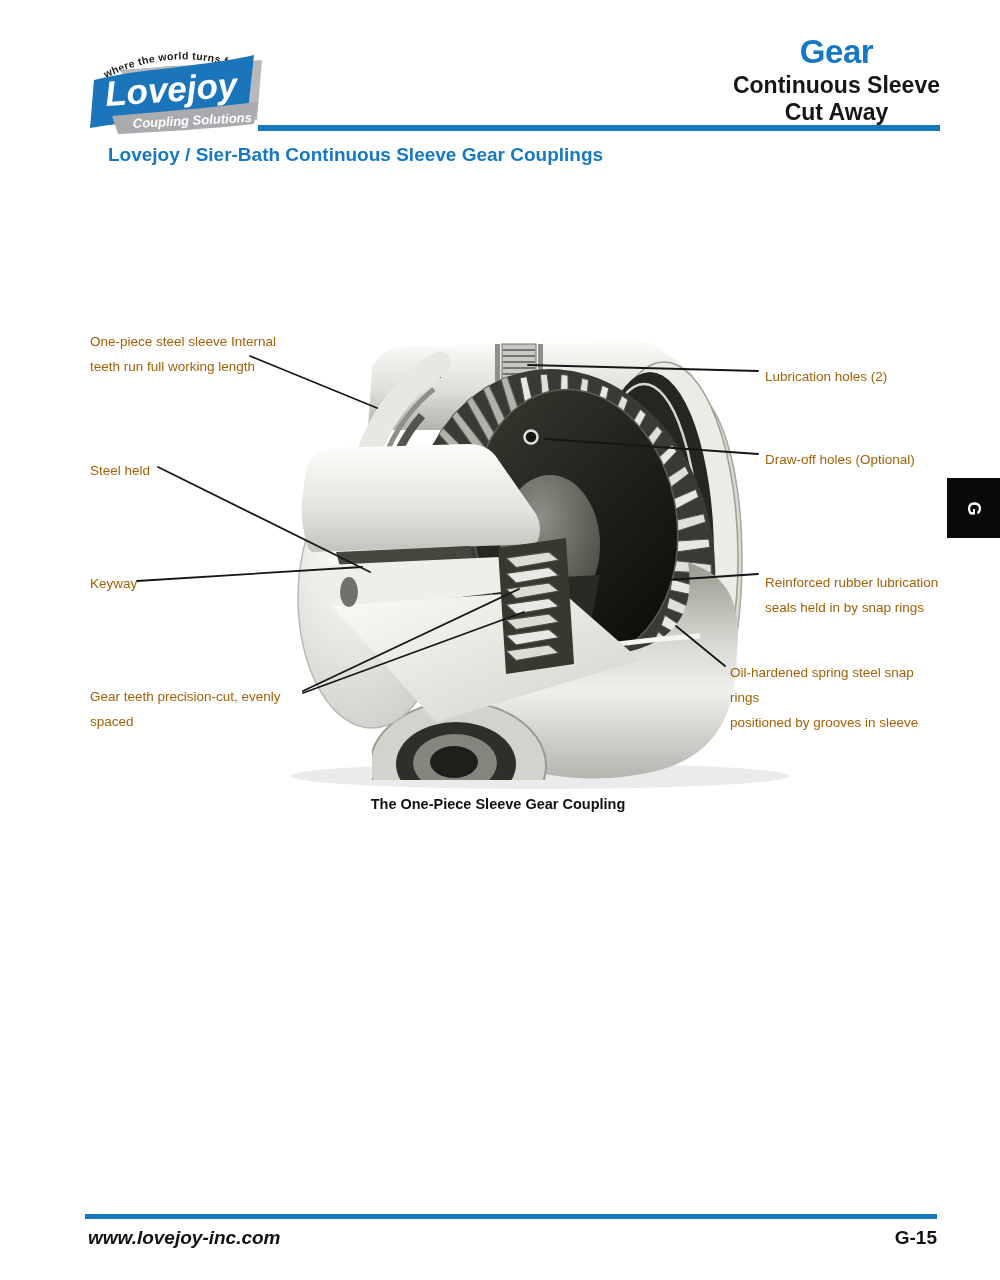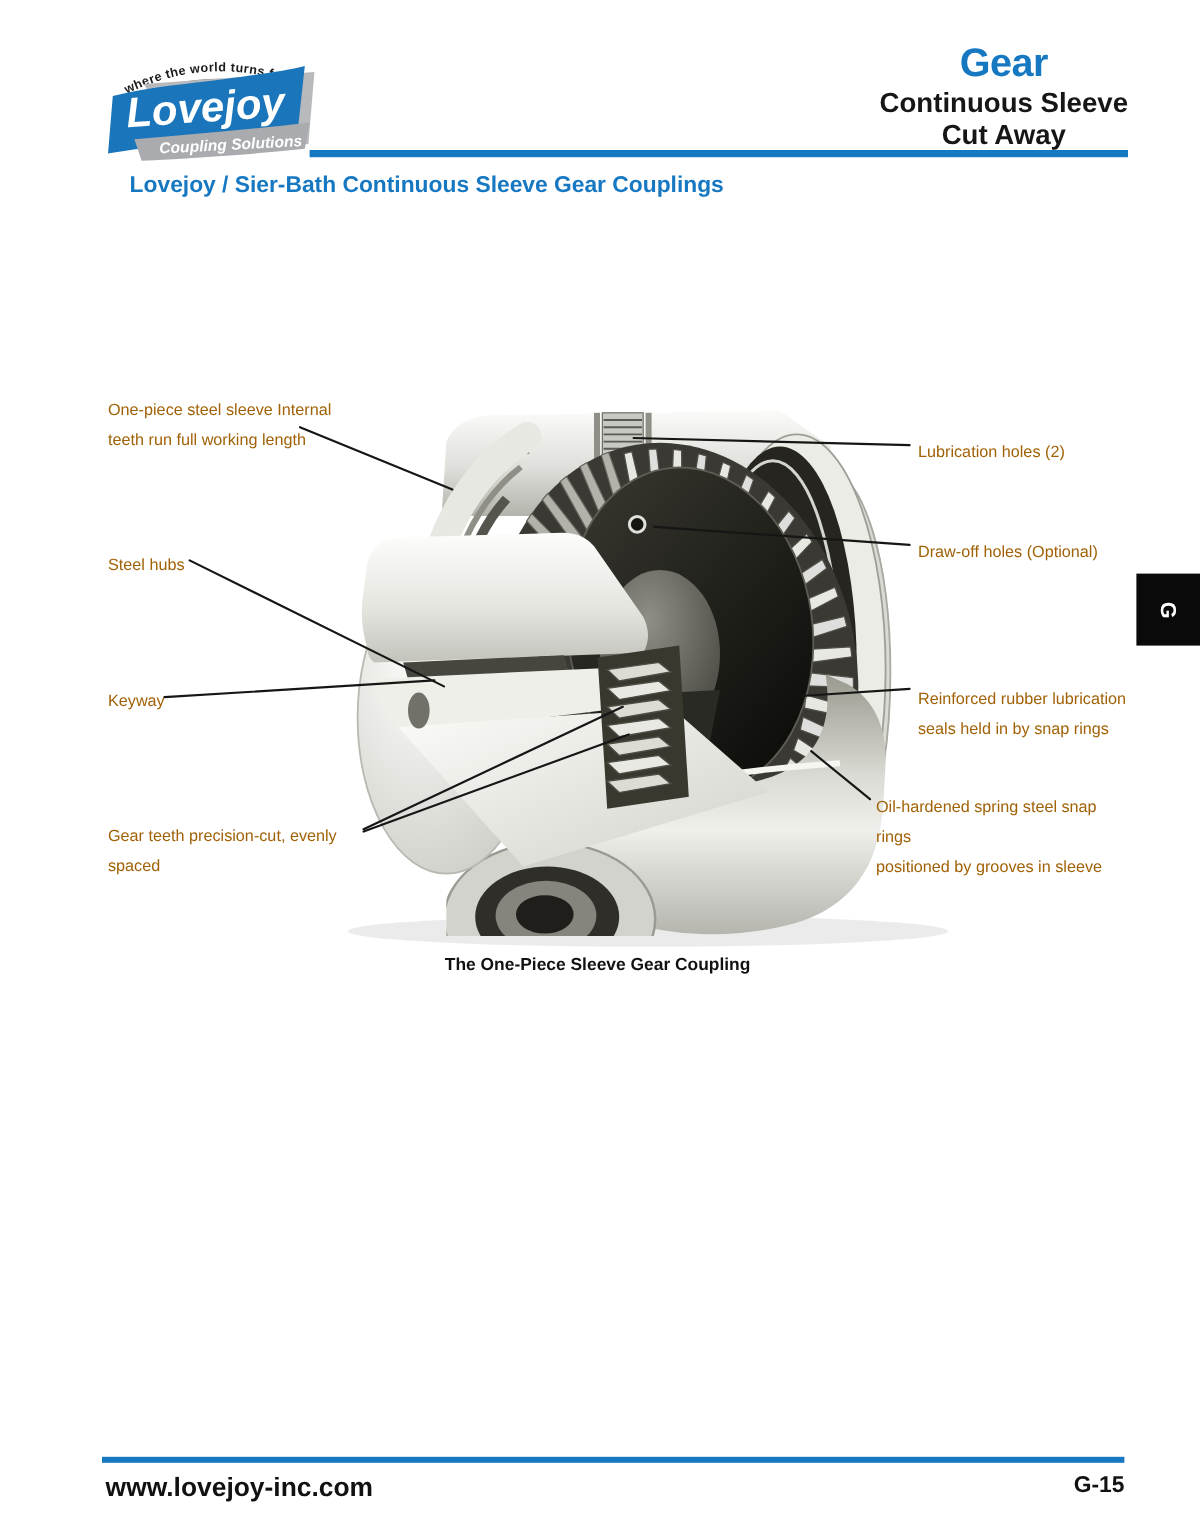--- a/index.html
+++ b/index.html
@@ -26,21 +26,21 @@
   .co-rubber{left:765px;top:570px;width:180px;}
   .co-snap{left:730px;top:660px;width:215px;}
   .fig-caption{position:absolute;left:76px;top:796px;width:844px;text-align:center;
     font-size:14.5px;font-weight:bold;color:#111;}
   
   .side-tab{position:absolute;right:0;top:478px;width:53px;height:60px;background:#0a0a0a;
     display:flex;align-items:center;justify-content:center;}
   .side-tab span{color:#fff;font-weight:bold;font-size:18px;transform:rotate(90deg);display:block;}
   
   .rule-bottom{position:absolute;left:85px;top:1214px;width:852px;height:5px;background:#1778C2;}
-  .footer-site{position:absolute;left:88px;top:1227px;font-size:22px;font-weight:bold;color:#111;}
+  .footer-site{position:absolute;left:88px;top:1227px;font-size:19px;font-weight:bold;color:#111;font-style:italic;}
   .footer-page{position:absolute;left:430px;top:1284px;width:180px;text-align:center;font-size:20px;color:#111;}
   .footer-code{position:absolute;right:63px;top:1227px;font-size:19px;font-weight:bold;color:#111;text-align:right;}
 </style>
 </head>
 <body>
 
 <div class="logo-box">
   <svg width="182" height="108" viewBox="0 0 182 108">
     <defs>
       <path id="arcpath" d="M 16,52 Q 90,14 168,46" fill="none"></path>
@@ -233,21 +233,21 @@
     <line x1="303" y1="693" x2="524" y2="612"></line>
     <line x1="528" y1="365" x2="758" y2="371"></line>
     <line x1="545" y1="439" x2="758" y2="454"></line>
     <line x1="668" y1="580" x2="758" y2="574"></line>
     <line x1="676" y1="626" x2="725" y2="666"></line>
   </g>
 </svg>
 
 <div class="callout co-one-piece">One-piece steel sleeve Internal
 teeth run full working length</div>
-<div class="callout co-steel-hubs">Steel hubs</div>
+<div class="callout co-steel-hubs">Steel held</div>
 <div class="callout co-keyway">Keyway</div>
 <div class="callout co-gear-teeth">Gear teeth precision-cut, evenly spaced</div>
 <div class="callout co-lube">Lubrication holes (2)</div>
 <div class="callout co-drawoff">Draw-off holes (Optional)</div>
 <div class="callout co-rubber">Reinforced rubber lubrication
 seals held in by snap rings</div>
 <div class="callout co-snap">Oil-hardened spring steel snap rings
 positioned by grooves in sleeve</div>
 
 <div class="fig-caption">The One-Piece Sleeve Gear Coupling</div>

